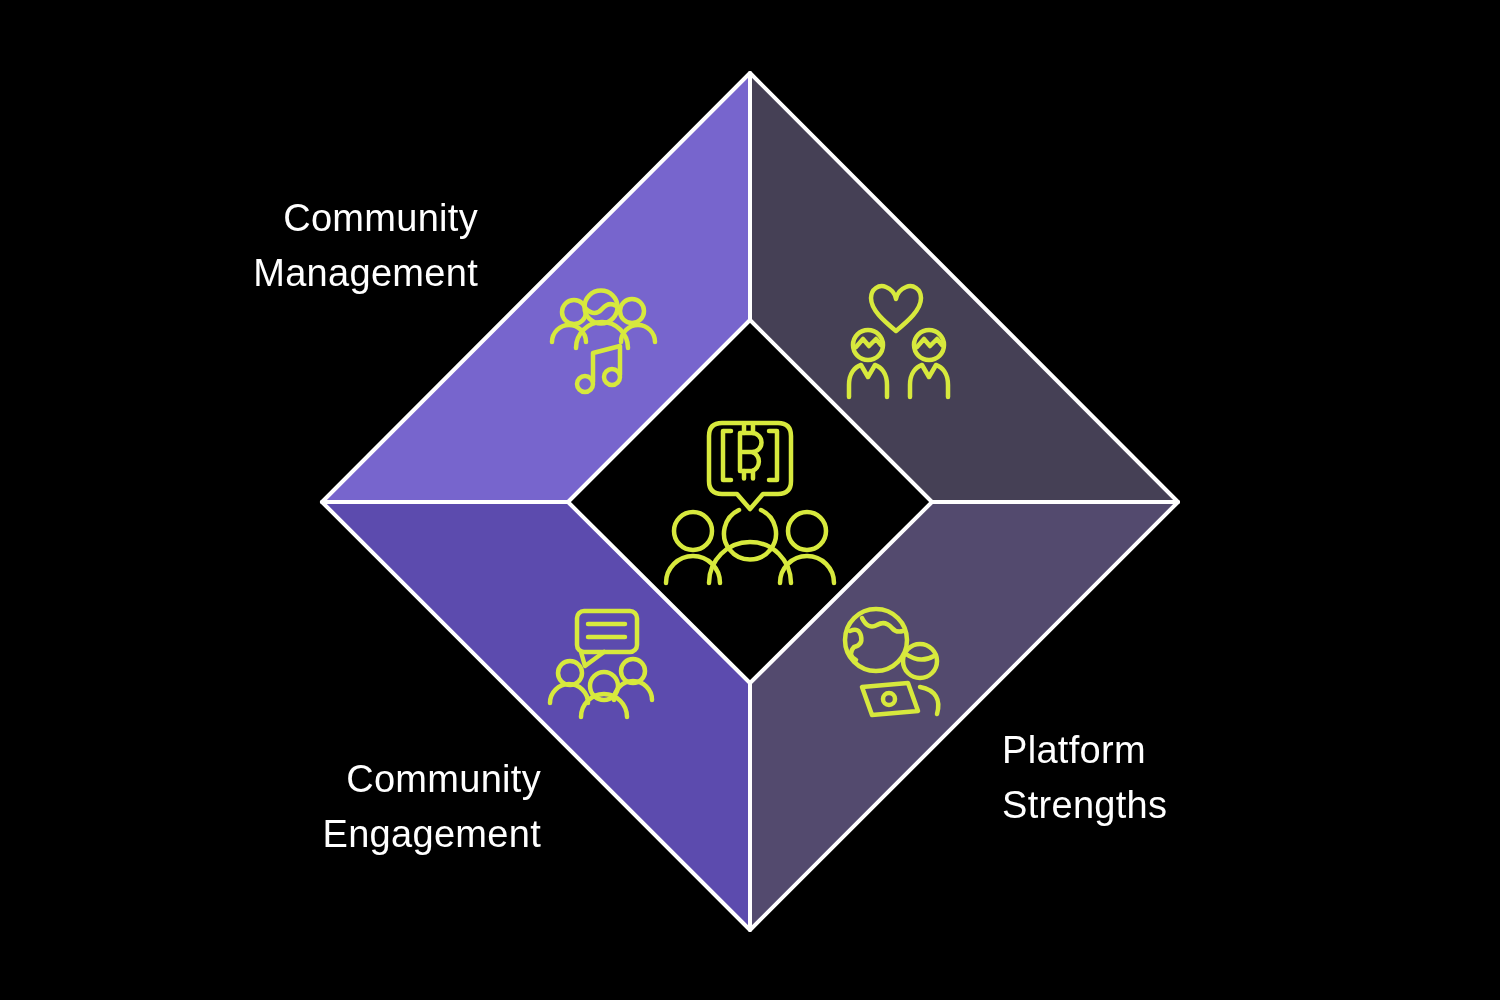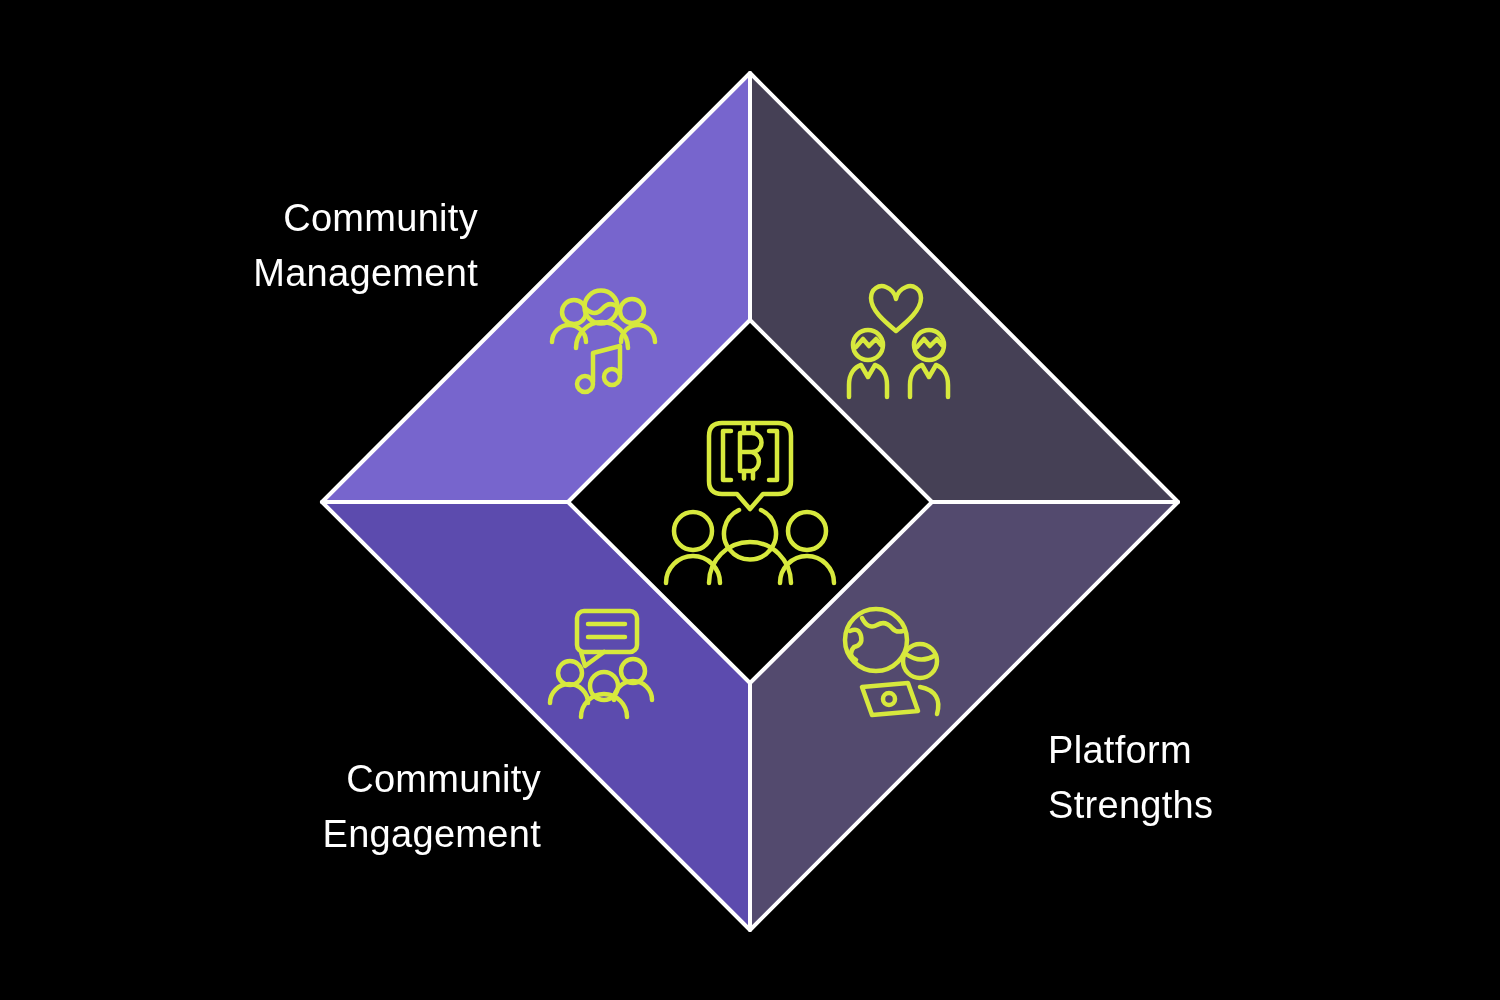--- a/index.html
+++ b/index.html
@@ -120,16 +120,16 @@
     </g>
   </svg>
 
   <div class="label align-right" style="left:148px; top:191px; width:330px;">Community
 Management</div>
 
 
   <div class="label align-right" style="left:241px; top:752px; width:300px;">Community
 Engagement</div>
 
-  <div class="label align-left" style="left:1048px; top:723px; width:300px;">Platform
+  <div class="label align-left" style="left:1002px; top:723px; width:300px;">Platform
 Strengths</div>
 
 </div>
 
 </body></html>

